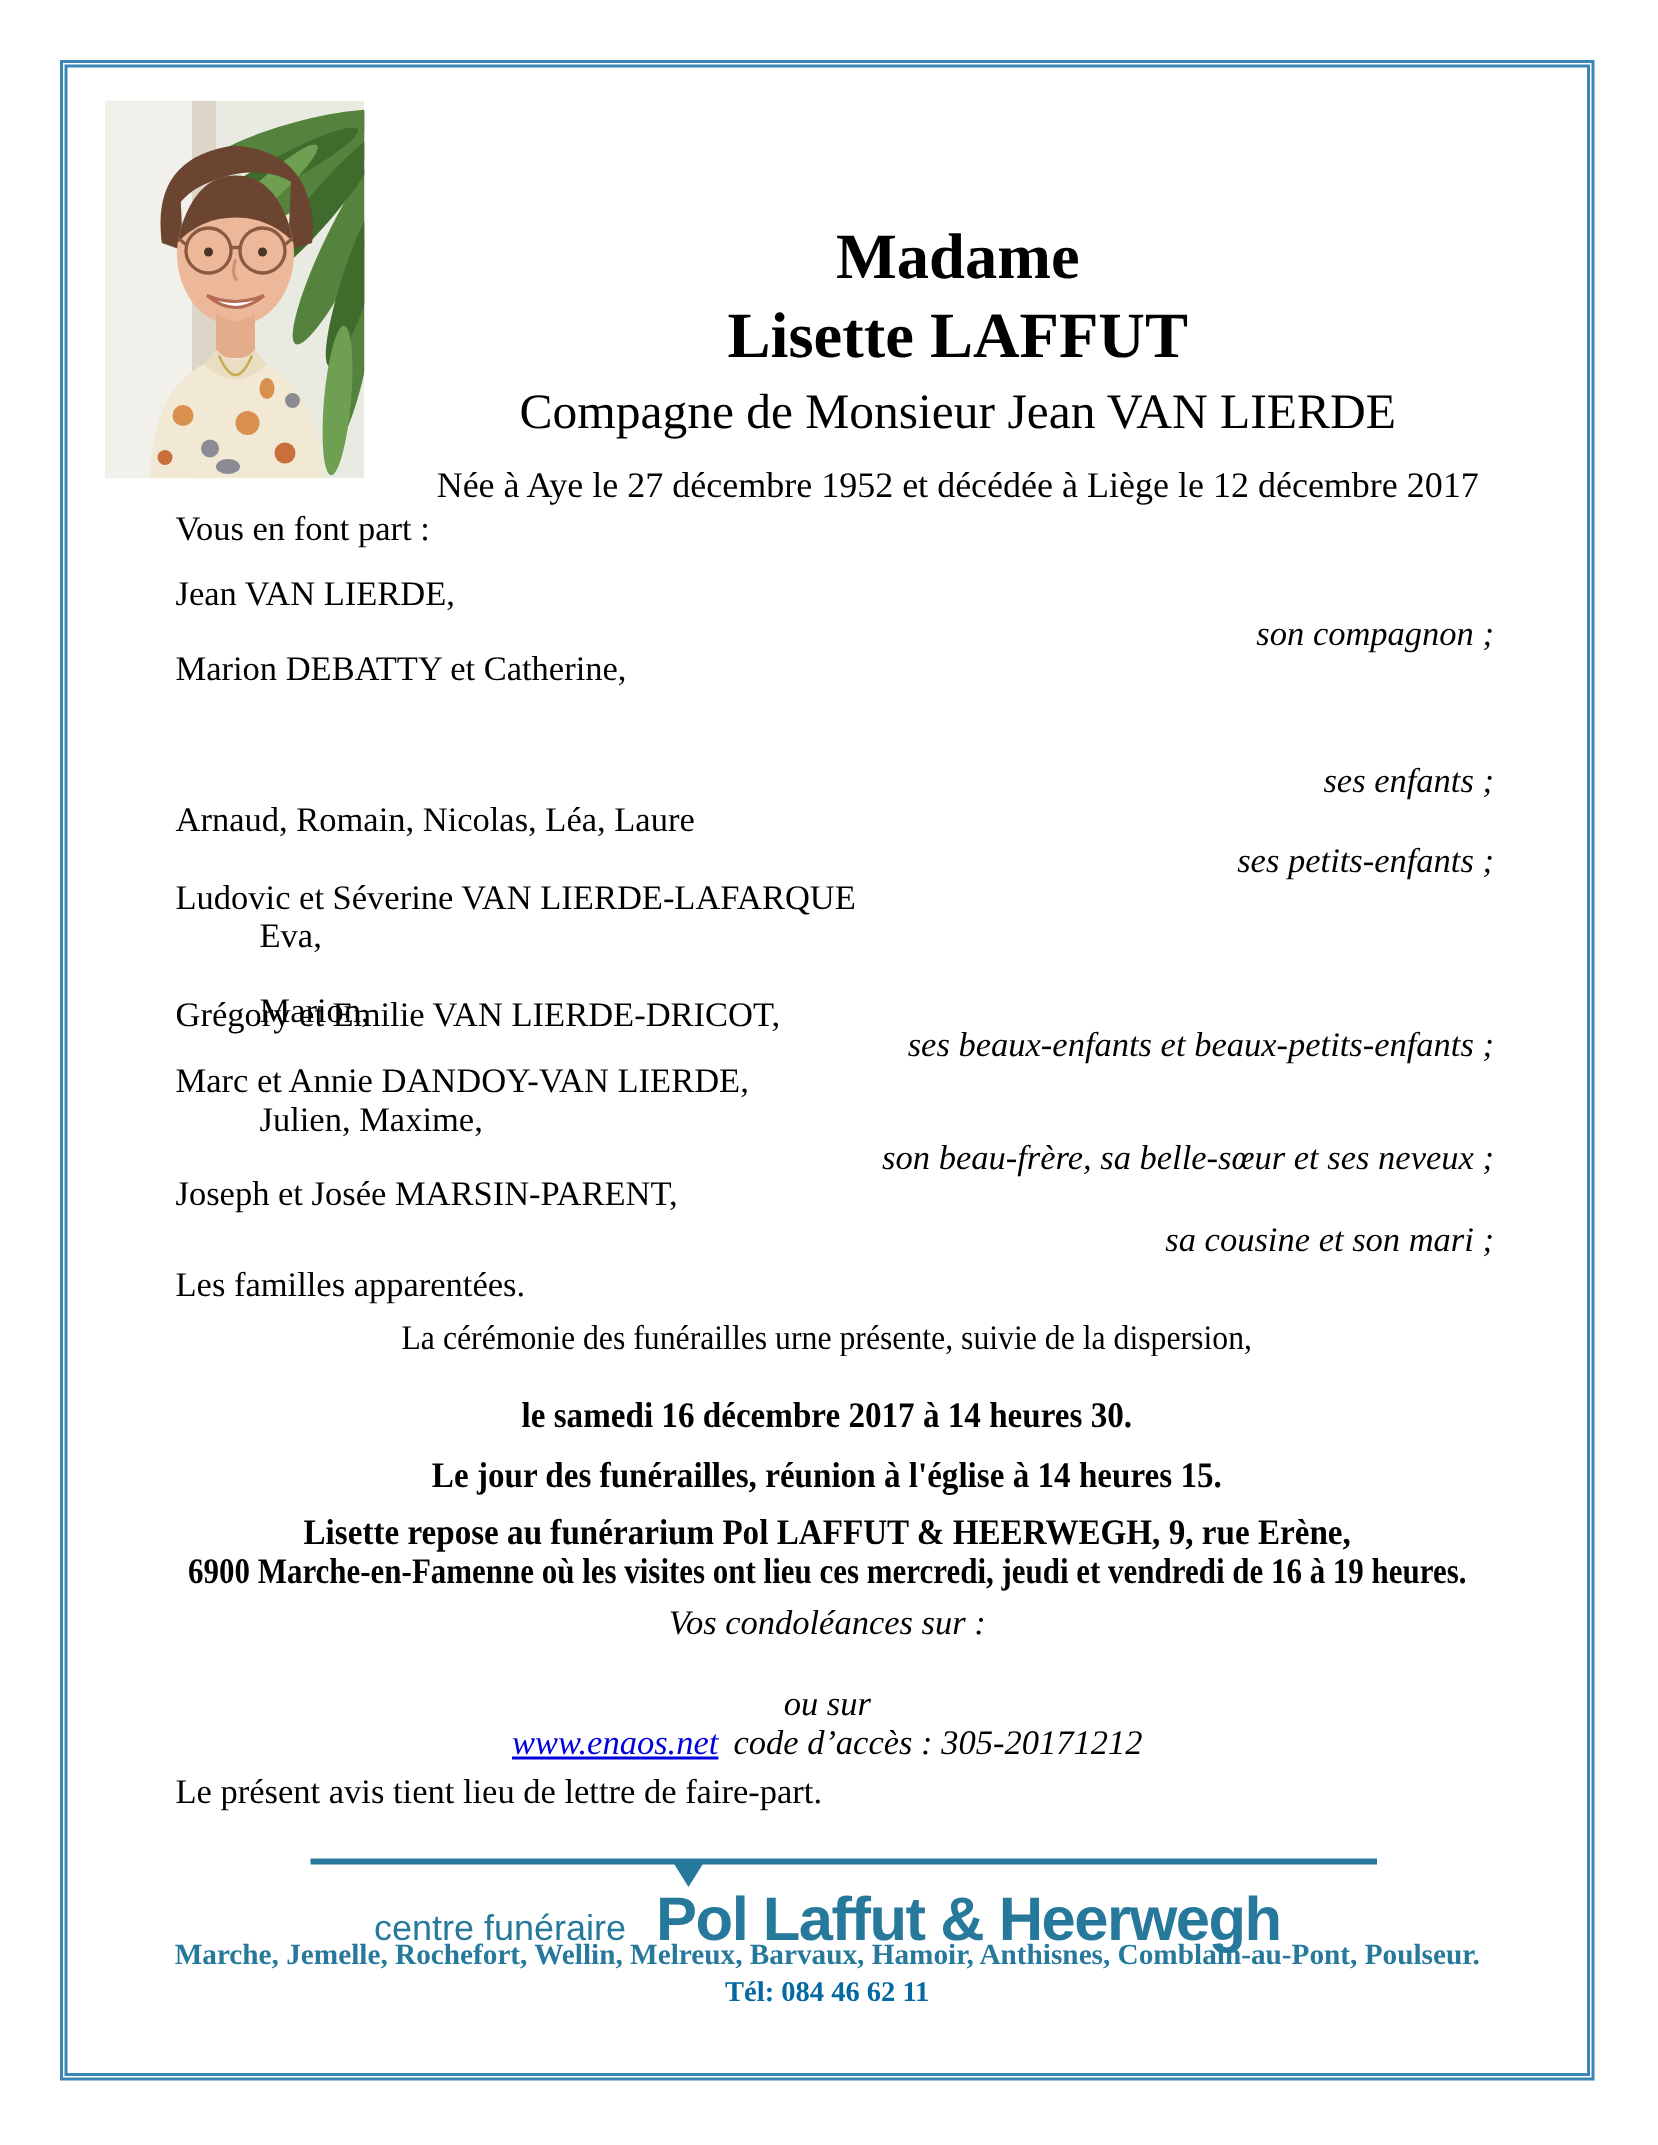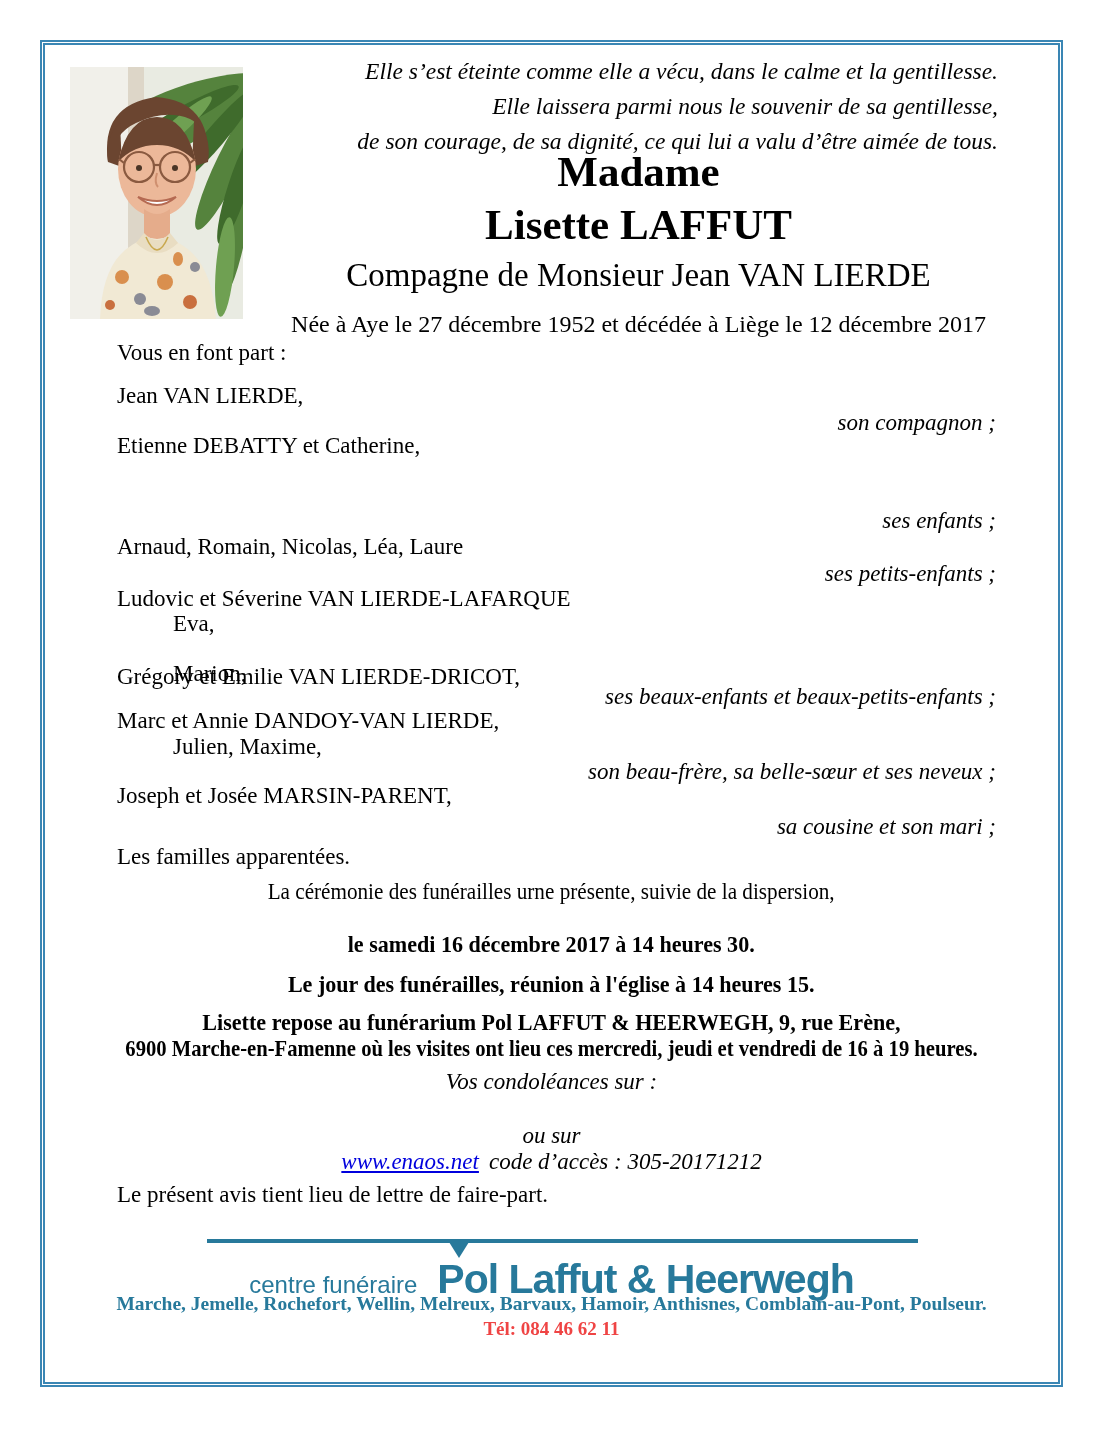--- a/index.html
+++ b/index.html
@@ -51,21 +51,21 @@
     position:absolute; left:404px; top:1197px; width:0; height:0;
     border-left:10px solid transparent; border-right:10px solid transparent;
     border-top:16px solid #27799b;
   }
   .cities {
     position:absolute; left:0; right:0; top:1248px; text-align:center;
     color:#27799b; font-weight:bold; font-size:19.5px; white-space:nowrap;
   }
   .phone {
     position:absolute; left:0; right:0; top:1273px; text-align:center;
-    color:#ef4444; font-weight:bold; font-size:19px;
+    color:#0369a1; font-weight:bold; font-size:19px;
   }
 </style>
 </head>
 <body>
 
 <div class="page">
 
   <div class="photo">
     <svg width="173" height="252" viewBox="0 0 173 252" xmlns="http://www.w3.org/2000/svg">
       <rect x="0" y="0" width="173" height="252" fill="#e9ebe2"></rect>
@@ -120,38 +120,33 @@
         <circle cx="95" cy="215" r="8" fill="#d98f4e"></circle>
         <circle cx="120" cy="235" r="7" fill="#c96f3e"></circle>
         <circle cx="125" cy="200" r="5" fill="#8a8b95"></circle>
         <circle cx="40" cy="238" r="5" fill="#c96f3e"></circle>
         <ellipse cx="82" cy="244" rx="8" ry="5" fill="#8a8b95"></ellipse>
         <ellipse cx="108" cy="192" rx="5" ry="7" fill="#d98f4e"></ellipse>
       </g>
     </svg>
   </div>
 
-  <div class="quote">
-    <div>Elle s’est éteinte comme elle a vécu, dans le calme et la gentillesse.</div>
-    <div>Elle laissera parmi nous le souvenir de sa gentillesse,</div>
-    <div>de son courage, de sa dignité, ce qui lui a valu d’être aimée de tous.</div>
-  </div>
 
   <div class="heading">
     <div class="h-big">Madame</div>
     <div class="h-big">Lisette LAFFUT</div>
     <div class="h-comp">Compagne de Monsieur Jean VAN LIERDE</div>
     <div class="h-dates">Née à Aye le 27 décembre 1952 et décédée à Liège le 12 décembre 2017</div>
   </div>
 
   <div class="line name" style="top:294px">Vous en font part :</div>
 
   <div class="line name" style="top:337px">Jean VAN LIERDE,</div>
   <div class="line rel" style="top:364px">son compagnon ;</div>
-  <div class="line name" style="top:387px">Etienne DEBATTY et Catherine,</div>
+  <div class="line name" style="top:387px">Marion DEBATTY et Catherine,</div>
   <div class="line rel" style="top:462px">ses enfants ;</div>
   <div class="line name" style="top:488px">Arnaud, Romain, Nicolas, Léa, Laure</div>
   <div class="line rel" style="top:515px">ses petits-enfants ;</div>
   <div class="line name" style="top:540px">Ludovic et Séverine VAN LIERDE-LAFARQUE</div>
   <div class="line indent" style="top:565px">Eva,</div>
   <div class="line name" style="top:618px">Grégory et Emilie VAN LIERDE-DRICOT,</div>
   <div class="line indent" style="top:615px">Marion,</div>
   <div class="line rel" style="top:638px">ses beaux-enfants et beaux-petits-enfants ;</div>
   <div class="line name" style="top:662px">Marc et Annie DANDOY-VAN LIERDE,</div>
   <div class="line indent" style="top:688px">Julien, Maxime,</div>

